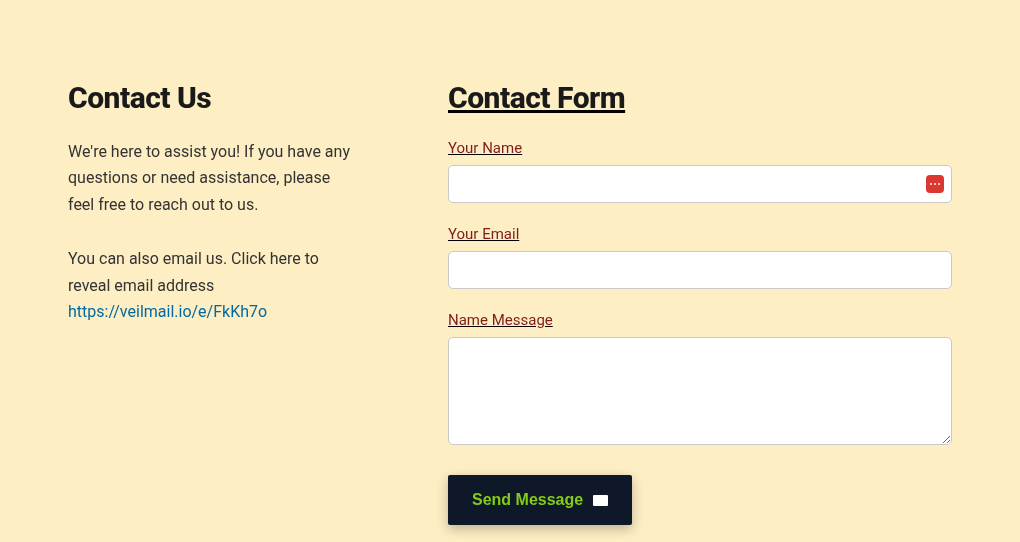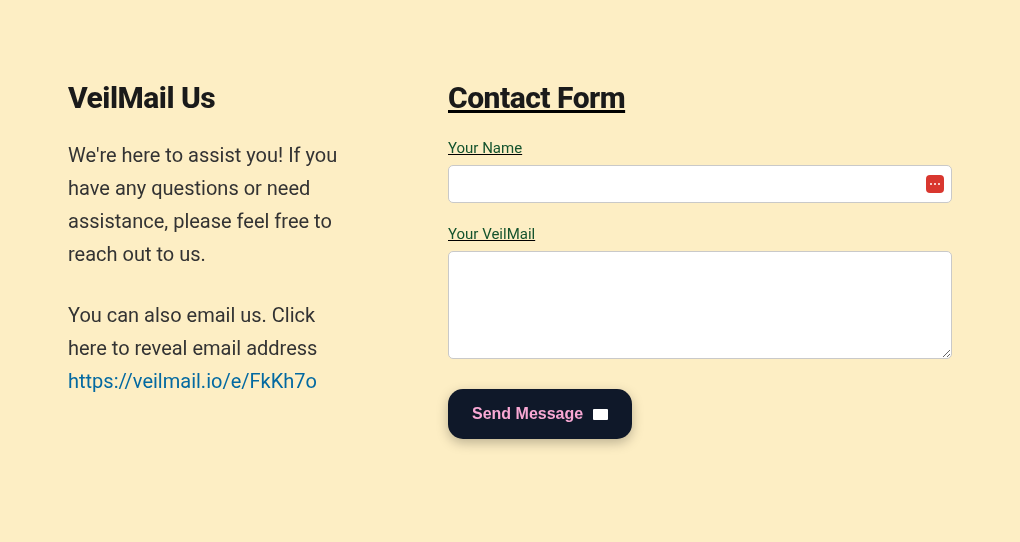--- a/index.html
+++ b/index.html
@@ -25,36 +25,36 @@
       text-decoration: underline;
     }
     h1 {
       font-size: 30px;
       font-weight: 800;
       color: #1a1a1a;
       margin-bottom: 24px;
       letter-spacing: -0.5px;
     }
     .desc {
-      font-size: 20px;
+      font-size: 16px;
       line-height: 1.65;
       color: #333;
       margin-bottom: 28px;
     }
     .desc a {
       color: #0369a1;
       text-decoration: none;
     }
     .form-group {
       margin-bottom: 22px;
     }
     .label {
       display: block;
       font-size: 15px;
-      color: #14532d;
+      color: #7f1d1d;
       margin-bottom: 8px;
     }
     .input-wrapper {
       position: relative;
     }
     input.text-input, textarea.text-area {
       width: 100%;
       padding: 9px 12px;
       font-size: 15px;
       border: 1px solid #c9c9c9;
@@ -82,47 +82,47 @@
     .autofill-indicator span {
       width: 2px;
       height: 2px;
       background: #fff;
       border-radius: 50%;
       margin: 0 1px;
       display: inline-block;
     }
     .send-btn {
       background: #0f1829;
-      color: #f9a8d4;
+      color: #84cc16;
       border: none;
       padding: 16px 24px;
       font-size: 16px;
       font-weight: 700;
-      border-radius: 15px;
+      border-radius: 2px;
       cursor: pointer;
       display: inline-flex;
       align-items: center;
       gap: 10px;
       box-shadow: 0 4px 12px rgba(0,0,0,0.25);
       margin-top: 4px;
     }
     .envelope-icon {
       width: 15px;
       height: 11px;
       background: #fff;
       border-radius: 1px;
       position: relative;
       display: inline-block;
     }
   </style>
 </head>
 <body>
 
 <div class="left-col">
-  <h1>VeilMail Us</h1>
+  <h1>Contact Us</h1>
   <p class="desc">We're here to assist you! If you have any questions or need assistance, please feel free to reach out to us.</p>
   <p class="desc">
     <span>You can also email us. Click here to reveal email address </span>
     <a href="#">https://veilmail.io/e/FkKh7o</a>
   </p>
 </div>
 
 <div class="right-col">
   <h1>Contact Form</h1>
 
@@ -131,23 +131,27 @@
     <div class="input-wrapper">
       <input type="text" class="text-input" style="">
       <div class="autofill-indicator">
         <span></span>
           <span></span>
           <span></span>
       </div>
     </div>
   </div>
 
+  <div class="form-group">
+    <label class="label">Your Email</label>
+    <input type="text" class="text-input" style="">
+  </div>
 
   <div class="form-group">
-    <label class="label">Your VeilMail</label>
+    <label class="label">Name Message</label>
     <textarea class="text-area" style=""></textarea>
   </div>
 
   <button class="send-btn">
     <span>Send Message</span>
     <span class="envelope-icon"></span>
   </button>
 </div>
 
 </body></html>

